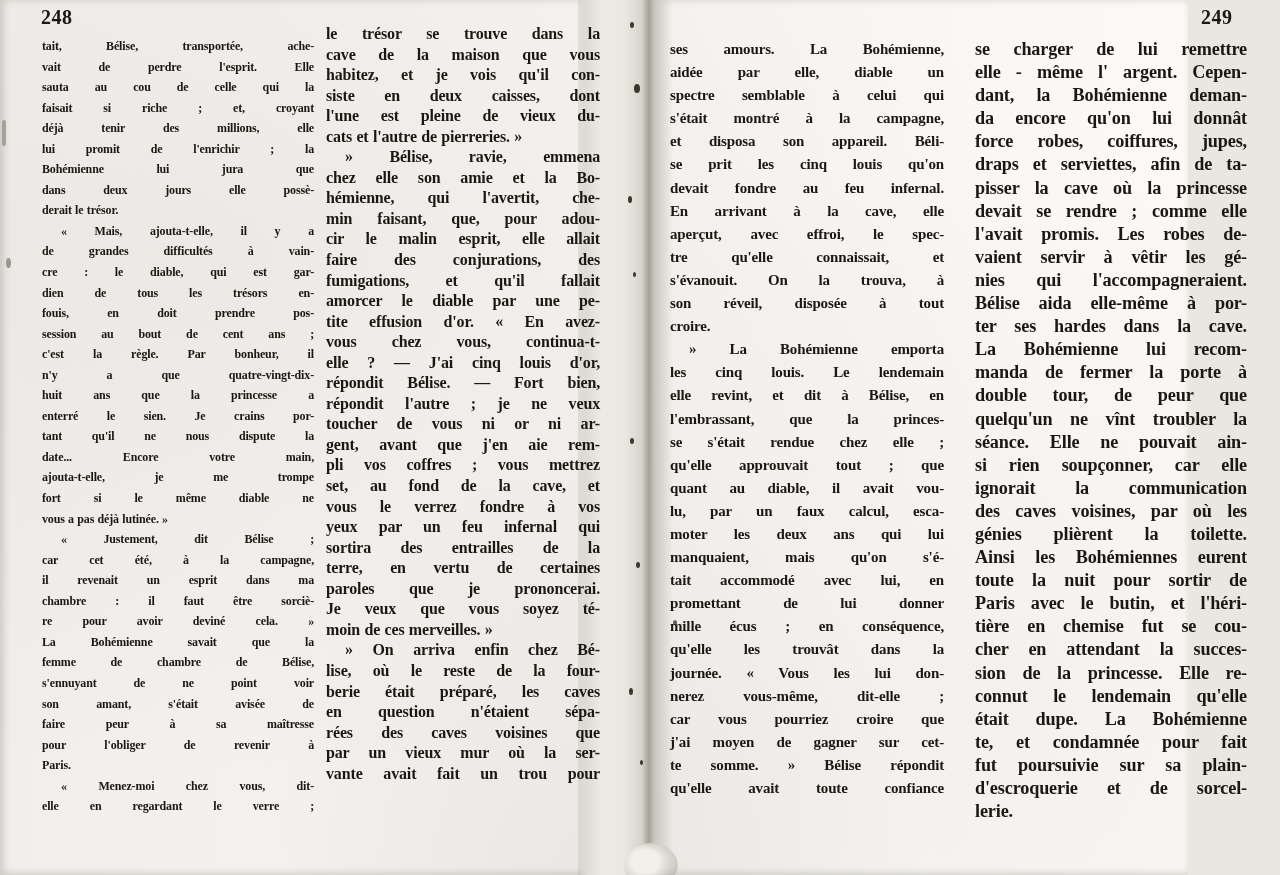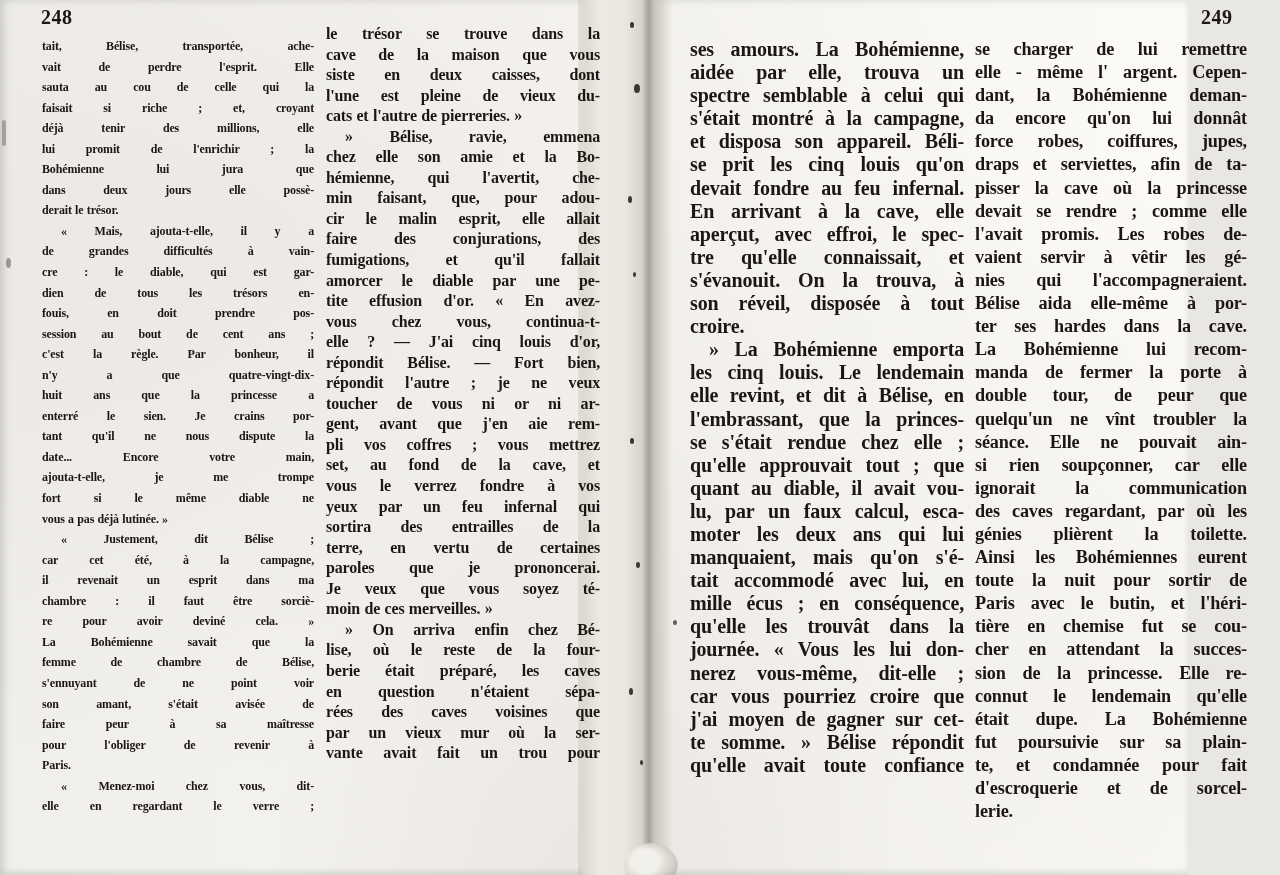--- a/index.html
+++ b/index.html
@@ -22,21 +22,21 @@
   .pageno.left{left:41px;}
   .pageno.right{left:1201px;}
   .col{
     position:absolute;
     font-weight:700;
   }
   
   .col.c0{left:42px;top:36px;width:272px;font-size:12px;line-height:20.55px;}
   .col.c1{left:326px;top:24px;width:274px;font-size:16px;line-height:20.55px;}
   
-  .col.c2{left:690px;top:38px;width:274px;font-size:20px;line-height:23.1px;}
+  .col.c2{left:670px;top:38px;width:274px;font-size:15px;line-height:23.1px;}
   .col.c3{left:975px;top:38px;width:272px;font-size:18.2px;line-height:23.1px;}
   .line{
     text-align:justify;
     -moz-text-align-last:justify;
     text-align-last:justify;
     white-space:normal;
     letter-spacing:-0.15px;
     word-spacing:0.5px;
   }
   .line.end{ text-align-last:left; }
@@ -128,20 +128,21 @@
       <div class="line">son amant, s'était avisée de</div>
       <div class="line">faire peur à sa maîtresse</div>
       <div class="line">pour l'obliger de revenir à</div>
       <div class="line end">Paris.</div>
       <div class="line indent">« Menez-moi chez vous, dit-</div>
       <div class="line">elle en regardant le verre ;</div>
     </div>
   <div class="col c1">
       <div class="line">le trésor se trouve dans la</div>
       <div class="line">cave de la maison que vous</div>
+      <div class="line">habitez, et je vois qu'il con-</div>
       <div class="line">siste en deux caisses, dont</div>
       <div class="line">l'une est pleine de vieux du-</div>
       <div class="line end">cats et l'autre de pierreries. »</div>
       <div class="line indent">» Bélise, ravie, emmena</div>
       <div class="line">chez elle son amie et la Bo-</div>
       <div class="line">hémienne, qui l'avertit, che-</div>
       <div class="line">min faisant, que, pour adou-</div>
       <div class="line">cir le malin esprit, elle allait</div>
       <div class="line">faire des conjurations, des</div>
       <div class="line">fumigations, et qu'il fallait</div>
@@ -165,21 +166,21 @@
       <div class="line indent">» On arriva enfin chez Bé-</div>
       <div class="line">lise, où le reste de la four-</div>
       <div class="line">berie était préparé, les caves</div>
       <div class="line">en question n'étaient sépa-</div>
       <div class="line">rées des caves voisines que</div>
       <div class="line">par un vieux mur où la ser-</div>
       <div class="line">vante avait fait un trou pour</div>
     </div>
   <div class="col c2">
       <div class="line">ses amours. La Bohémienne,</div>
-      <div class="line">aidée par elle, trouva un</div>
+      <div class="line">aidée par elle, diable un</div>
       <div class="line">spectre semblable à celui qui</div>
       <div class="line">s'était montré à la campagne,</div>
       <div class="line">et disposa son appareil. Béli-</div>
       <div class="line">se prit les cinq louis qu'on</div>
       <div class="line">devait fondre au feu infernal.</div>
       <div class="line">En arrivant à la cave, elle</div>
       <div class="line">aperçut, avec effroi, le spec-</div>
       <div class="line">tre qu'elle connaissait, et</div>
       <div class="line">s'évanouit. On la trouva, à</div>
       <div class="line">son réveil, disposée à tout</div>
@@ -188,20 +189,21 @@
       <div class="line">les cinq louis. Le lendemain</div>
       <div class="line">elle revint, et dit à Bélise, en</div>
       <div class="line">l'embrassant, que la princes-</div>
       <div class="line">se s'était rendue chez elle ;</div>
       <div class="line">qu'elle approuvait tout ; que</div>
       <div class="line">quant au diable, il avait vou-</div>
       <div class="line">lu, par un faux calcul, esca-</div>
       <div class="line">moter les deux ans qui lui</div>
       <div class="line">manquaient, mais qu'on s'é-</div>
       <div class="line">tait accommodé avec lui, en</div>
+      <div class="line">promettant de lui donner</div>
       <div class="line">mille écus ; en conséquence,</div>
       <div class="line">qu'elle les trouvât dans la</div>
       <div class="line">journée. « Vous les lui don-</div>
       <div class="line">nerez vous-même, dit-elle ;</div>
       <div class="line">car vous pourriez croire que</div>
       <div class="line">j'ai moyen de gagner sur cet-</div>
       <div class="line">te somme. » Bélise répondit</div>
       <div class="line">qu'elle avait toute confiance</div>
     </div>
   <div class="col c3">
@@ -218,28 +220,28 @@
       <div class="line">nies qui l'accompagneraient.</div>
       <div class="line">Bélise aida elle-même à por-</div>
       <div class="line">ter ses hardes dans la cave.</div>
       <div class="line">La Bohémienne lui recom-</div>
       <div class="line">manda de fermer la porte à</div>
       <div class="line">double tour, de peur que</div>
       <div class="line">quelqu'un ne vînt troubler la</div>
       <div class="line">séance. Elle ne pouvait ain-</div>
       <div class="line">si rien soupçonner, car elle</div>
       <div class="line">ignorait la communication</div>
-      <div class="line">des caves regardant, par où les</div>
+      <div class="line">des caves voisines, par où les</div>
       <div class="line">génies plièrent la toilette.</div>
       <div class="line">Ainsi les Bohémiennes eurent</div>
       <div class="line">toute la nuit pour sortir de</div>
       <div class="line">Paris avec le butin, et l'héri-</div>
       <div class="line">tière en chemise fut se cou-</div>
       <div class="line">cher en attendant la succes-</div>
       <div class="line">sion de la princesse. Elle re-</div>
       <div class="line">connut le lendemain qu'elle</div>
       <div class="line">était dupe. La Bohémienne</div>
+      <div class="line">te, et condamnée pour fait</div>
       <div class="line">fut poursuivie sur sa plain-</div>
-      <div class="line">te, et condamnée pour fait</div>
       <div class="line">d'escroquerie et de sorcel-</div>
       <div class="line end">lerie.</div>
     </div>
 </div>
 
 </body></html>

